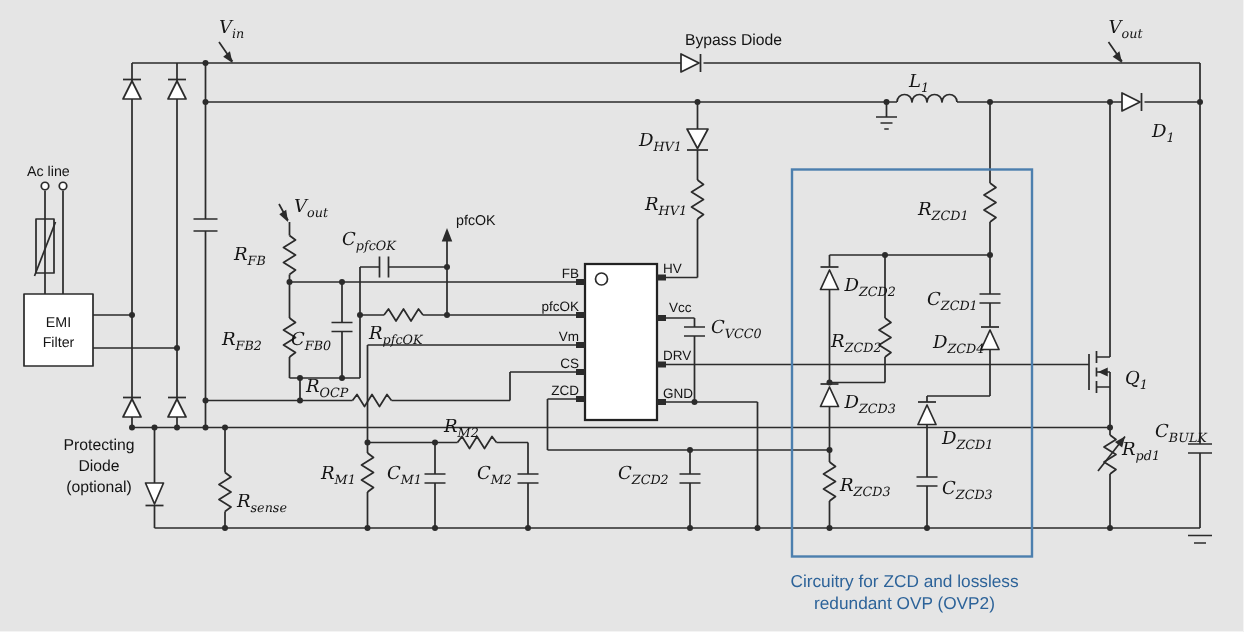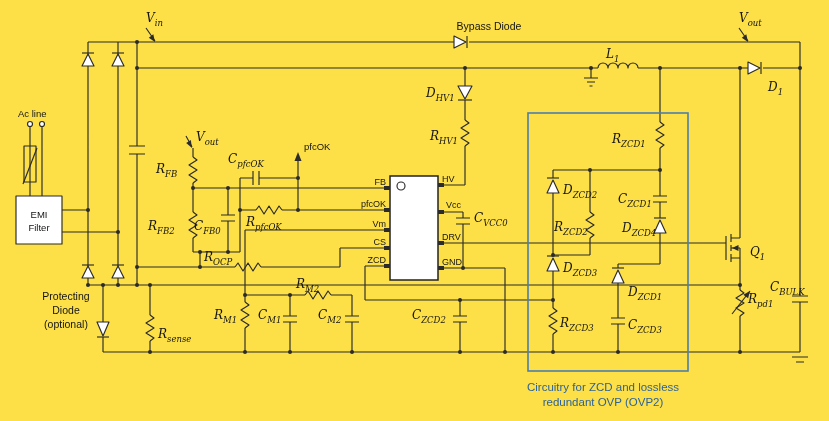--- a/index.html
+++ b/index.html
@@ -1,16 +1,16 @@
 <!DOCTYPE html>
 <html><head>
 <meta charset="utf-8">
 <style>
   html,body{margin:0;padding:0;background:#fff}
-  .stage{width:829px;height:421px;background:#fde047;position:relative;overflow:hidden}
+  .stage{width:829px;height:421px;background:#e5e5e5;position:relative;overflow:hidden}
   svg{display:block}
   .w{fill:none;stroke:#2b2b2b;stroke-width:1.15;stroke-linejoin:round;stroke-linecap:butt}
   .ws{fill:#fff;stroke:#2b2b2b;stroke-width:1.15;stroke-linejoin:round}
   .fl{fill:#2b2b2b;stroke:none}
   .icbox{fill:#fff;stroke:#222;stroke-width:1.5}
   .ref{font-family:"DejaVu Serif",serif;font-style:italic;font-size:12px;fill:#141414}
   tspan.sub{font-size:8.5px}
   .txt{font-family:"Liberation Sans",sans-serif;font-size:10.5px;fill:#141414;font-style:normal}
   .sm{font-size:9.5px}
   .pin{font-family:"Liberation Sans",sans-serif;font-size:9px;fill:#141414}

